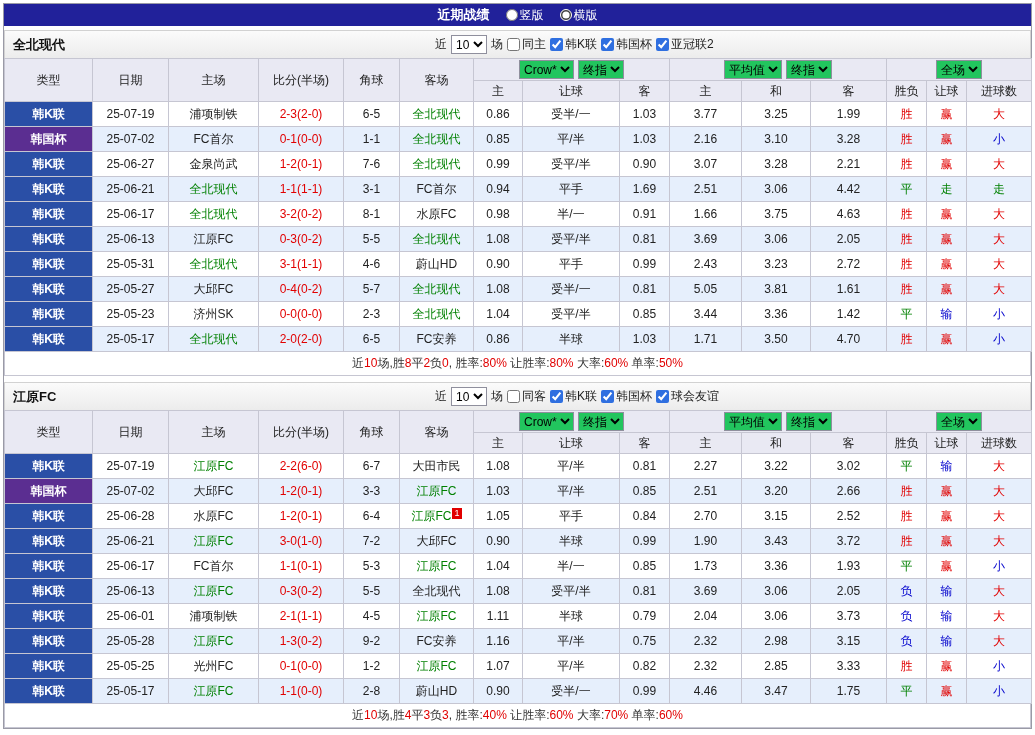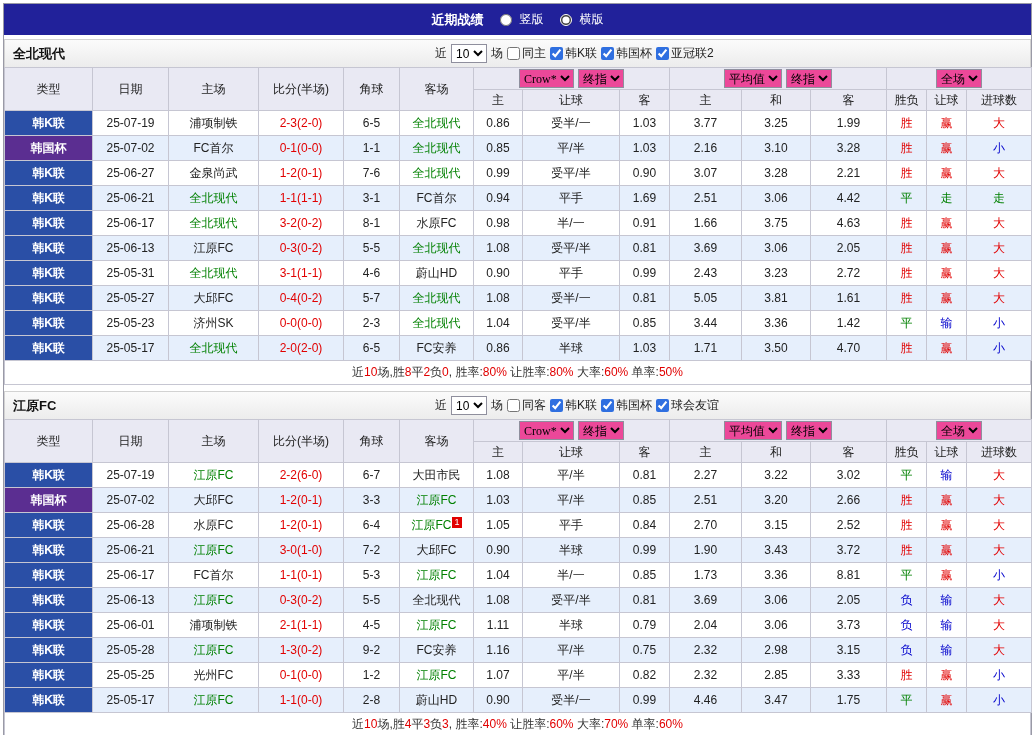--- a/index.html
+++ b/index.html
@@ -2,36 +2,36 @@
 <html style="--c-k: #2a4fa6; --c-cup: #5b2e91; --c-red: #e10000; --c-green: #008000; --c-blue: #0000cc; --c-alt: #e6effc; --c-top: #21219a;"><head>
 <meta charset="utf-8">
 <style>
 :root{
   --c-k:#2a4fa6; --c-cup:#5b2e91; --c-red:#e10000; --c-green:#008000;
   --c-blue:#0000cc; --c-alt:#e6effc; --c-top:#21219a; --c-border:#c6c6d2;
 }
 *{box-sizing:border-box;margin:0;padding:0}
 body{font-family:"Liberation Sans","DejaVu Sans",sans-serif;background:#fff;padding:3px;width:1035px}
 .page{border:1px solid #9a9aa6;background:#fff}
-.topbar{height:31px;background:var(--c-top);display:flex;align-items:center;justify-content:center;gap:16px;color:#fff;margin-bottom:4px}
+.topbar{height:22px;background:var(--c-top);display:flex;align-items:center;justify-content:center;gap:16px;color:#fff;margin-bottom:4px}
 .topbar .title{font-size:13px;font-weight:bold}
-.radio-opt{display:flex;align-items:center;gap:8px;font-size:12px;cursor:pointer;color:#fff}
+.radio-opt{display:flex;align-items:center;gap:2px;font-size:12px;cursor:pointer;color:#fff}
 .radio-opt input{width:12px;height:12px;margin:0;accent-color:#fff}
 .section + .section{margin-top:6px}
 .section-head{position:relative;height:28px;background:linear-gradient(#fbfbfb,#ececec);border:1px solid #d2d2d2;border-bottom:none;display:flex;align-items:center}
 .team-name{font-size:13px;font-weight:bold;padding-left:8px;color:#111}
 .filters{position:absolute;left:430px;top:0;height:100%;display:flex;align-items:center;gap:4px;font-size:12px;color:#222}
 .filters select{font-size:12px;height:19px;border:1px solid #8f8f9d;background:#fff;font-family:inherit}
 .filters label{display:flex;align-items:center;gap:2px;cursor:pointer}
 .filters input[type=checkbox]{width:13px;height:13px;margin:0;accent-color:#2f6fe0}
 table{border-collapse:collapse;table-layout:fixed;width:1027px;font-size:12px}
 th,td{border:1px solid var(--c-border);text-align:center;overflow:hidden;white-space:nowrap}
 thead th{background:#e9e9f3;font-weight:normal;color:#222;height:21px}
 thead tr.hr1 th{height:22px}
-.hsel{font-size:12px;height:19px;border:1px solid #8f8f9d;background:#ec4899;font-family:Liberation Serif, serif;margin:0 2px}
+.hsel{font-size:12px;height:19px;border:1px solid #8f8f9d;background:#22c55e;font-family:Liberation Sans, sans-serif;margin:0 2px}
 tbody td{height:25px;color:#222;background:#fff}
 tbody tr.alt td{background:var(--c-alt)}
 td.type{color:#fff;font-weight:bold}
 td.type-k{background:var(--c-k) !important}
 td.type-cup{background:var(--c-cup) !important}
 .c-red{color:var(--c-red)}
 .c-green{color:var(--c-green)}
 .c-blue{color:var(--c-blue)}
 .badge{display:inline-block;background:var(--c-red);color:#fff;font-size:9px;line-height:11px;padding:0 2px;margin-left:1px;vertical-align:4px}
 .summary{width:1027px;height:24px;line-height:23px;text-align:center;font-size:12px;border:1px solid var(--c-border);border-top:none;background:#fff}
@@ -438,21 +438,21 @@
               <td>25-06-17</td>
               <td>FC首尔</td>
               <td class="c-red">1-1(0-1)</td>
               <td>5-3</td>
               <td class="c-green">江原FC</td>
               <td>1.04</td>
               <td>半/一</td>
               <td>0.85</td>
               <td>1.73</td>
               <td>3.36</td>
-              <td>8.81</td>
+              <td>1.93</td>
               <td class="c-green">平</td>
               <td class="c-red">赢</td>
               <td class="c-blue">小</td>
             </tr>
             <tr class="alt">
               <td class="type type-k">韩K联</td>
               <td>25-06-13</td>
               <td class="c-green">江原FC</td>
               <td class="c-red">0-3(0-2)</td>
               <td>5-5</td>

